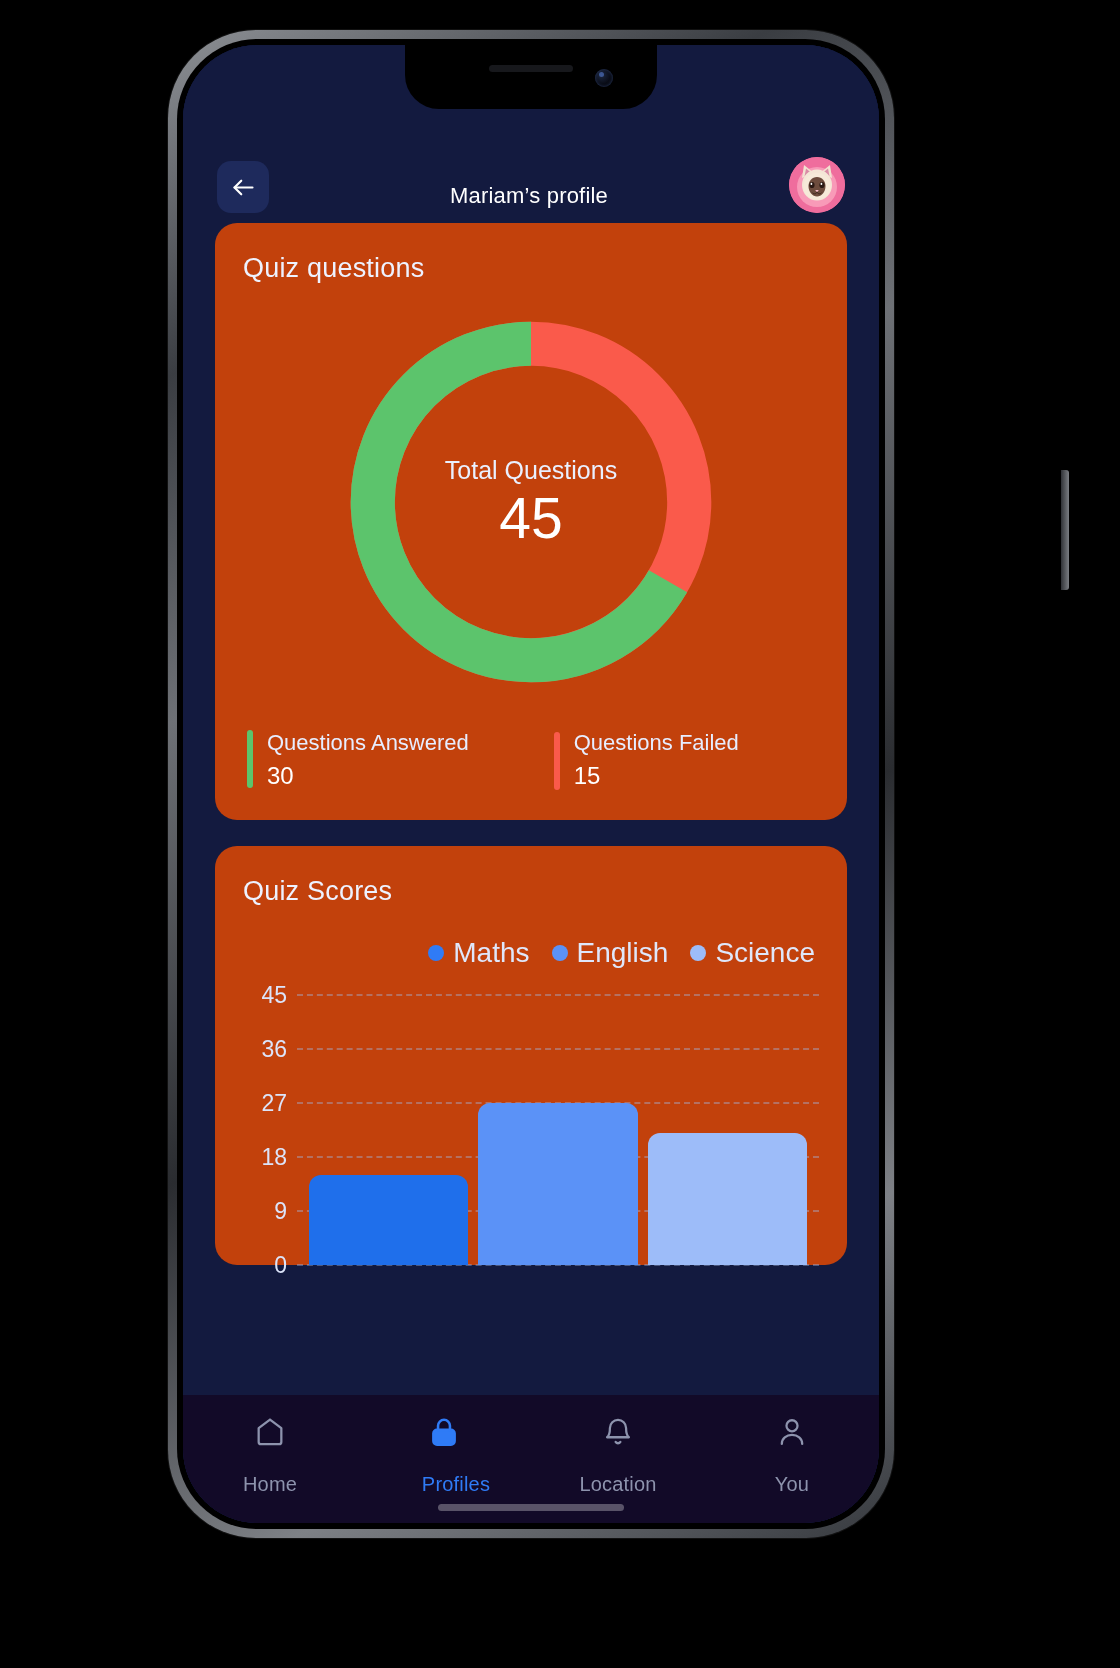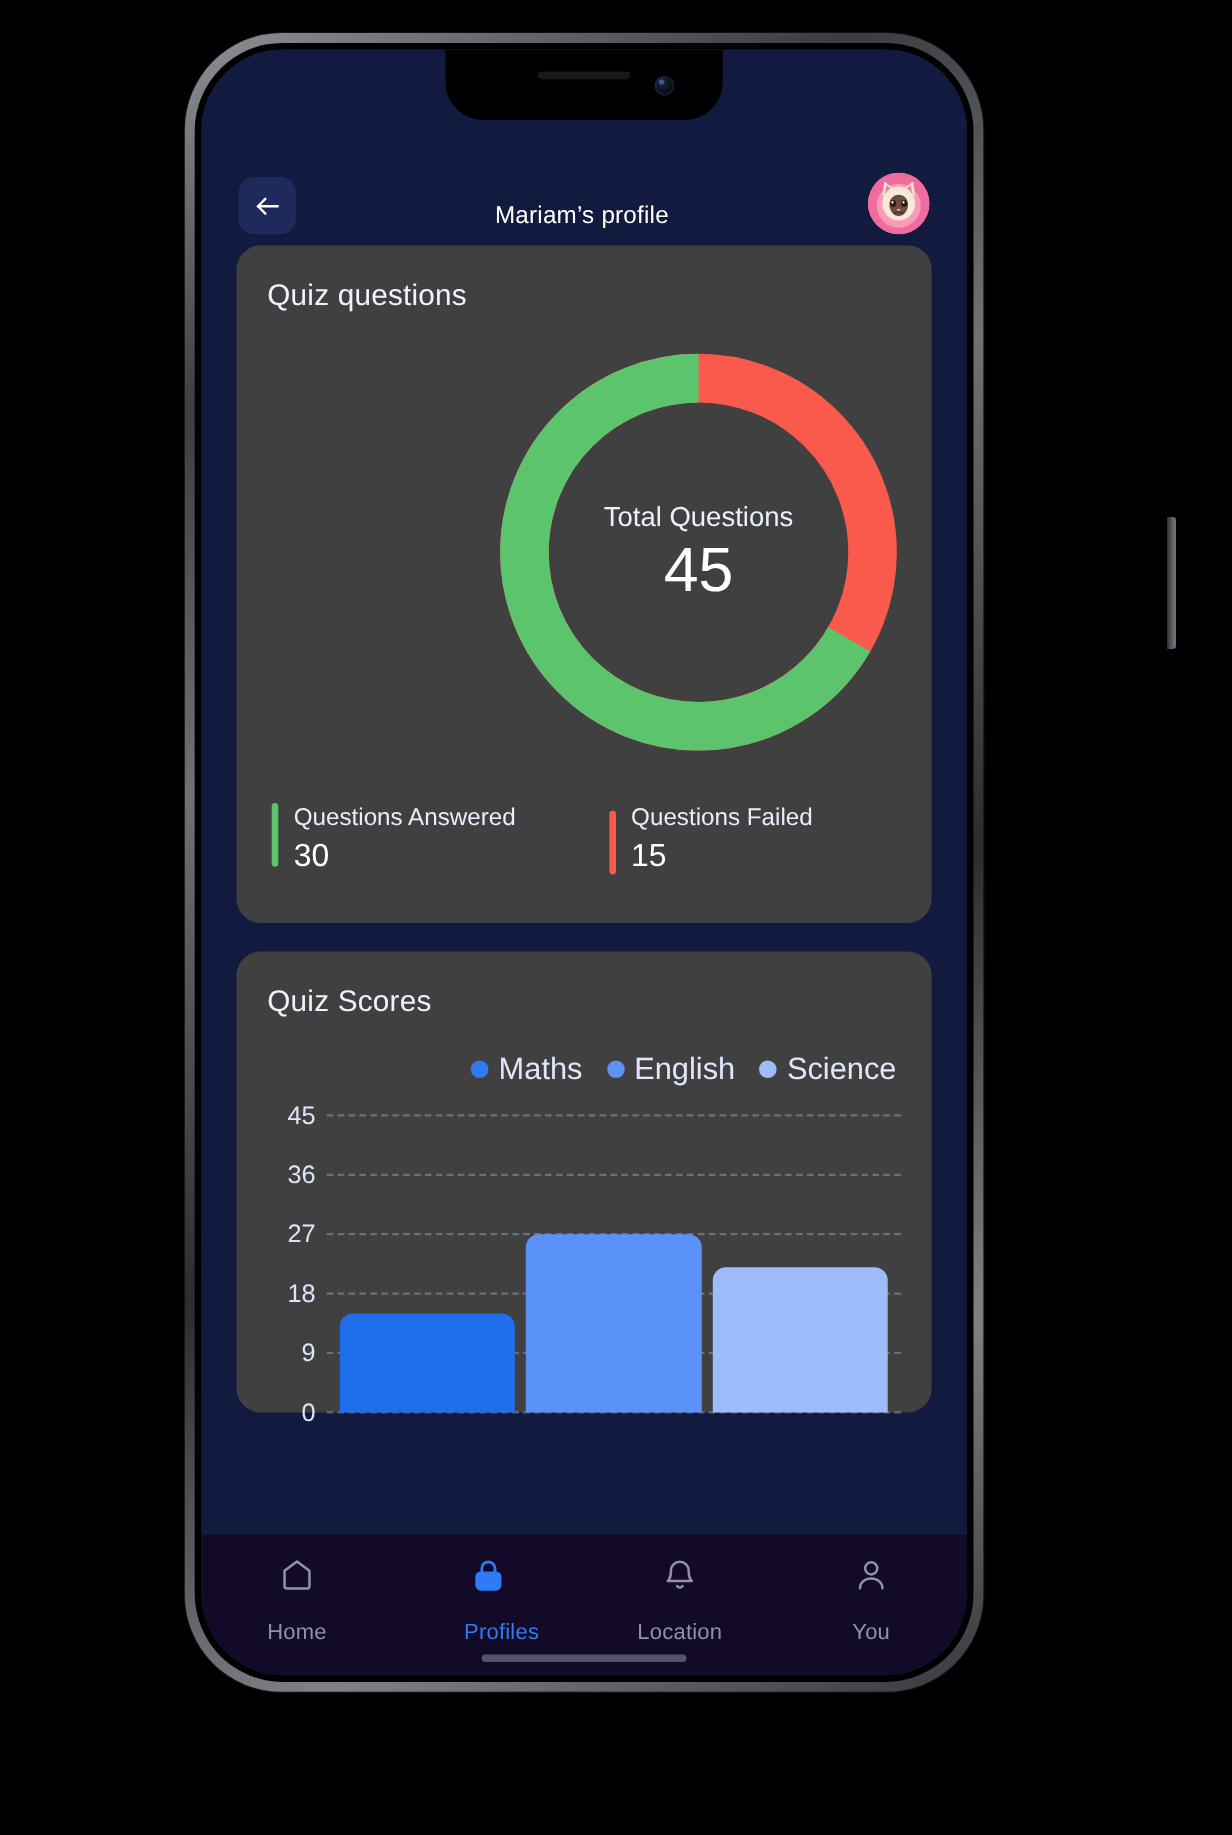--- a/index.html
+++ b/index.html
@@ -121,35 +121,35 @@
 
   
   .content {
     flex: 1;
     padding: 0 32px;
     overflow: hidden;
     position: relative;
   }
 
   .card {
-    background: #404040;
+    background: #c2410c;
     border-radius: 22px;
-    padding: 30px 28px 44px 28px;
+    padding: 30px 28px 30px 28px;
     margin-bottom: 26px;
   }
   .card-title {
     color: #eef2ff;
     font-size: 27px;
     font-weight: 400;
     letter-spacing: 0.2px;
   }
 
   
   .donut-wrap {
-    display: flex; justify-content: flex-end;
+    display: flex; justify-content: center;
     margin-top: 34px;
   }
   .donut {
     position: relative;
     width: 368px; height: 368px;
   }
   .donut svg { width: 100%; height: 100%; transform: rotate(-90deg); display:block; }
   .donut-center {
     position: absolute; inset: 0;
     display: flex; flex-direction: column;
@@ -163,21 +163,21 @@
   .donut-legend {
     display: flex;
     margin-top: 44px;
     padding: 0 4px;
   }
   .legend-item { display: flex; gap: 14px; flex: 1; }
   .legend-item:last-child { flex: 0 0 46%; align-items: flex-end; }
   .legend-bar { width: 6px; border-radius: 4px; flex: none; height: 58px; }
   .legend-text { display: flex; flex-direction: column; gap: 6px; }
   .legend-name { color: #e7edff; font-size: 22px; }
-  .legend-num  { color: #ffffff; font-size: 29px; }
+  .legend-num  { color: #ffffff; font-size: 24px; }
 
   
   .chart-legend {
     display: flex;
     justify-content: flex-end;
     align-items: center;
     gap: 22px;
     margin-top: 30px;
     padding-right: 4px;
   }

